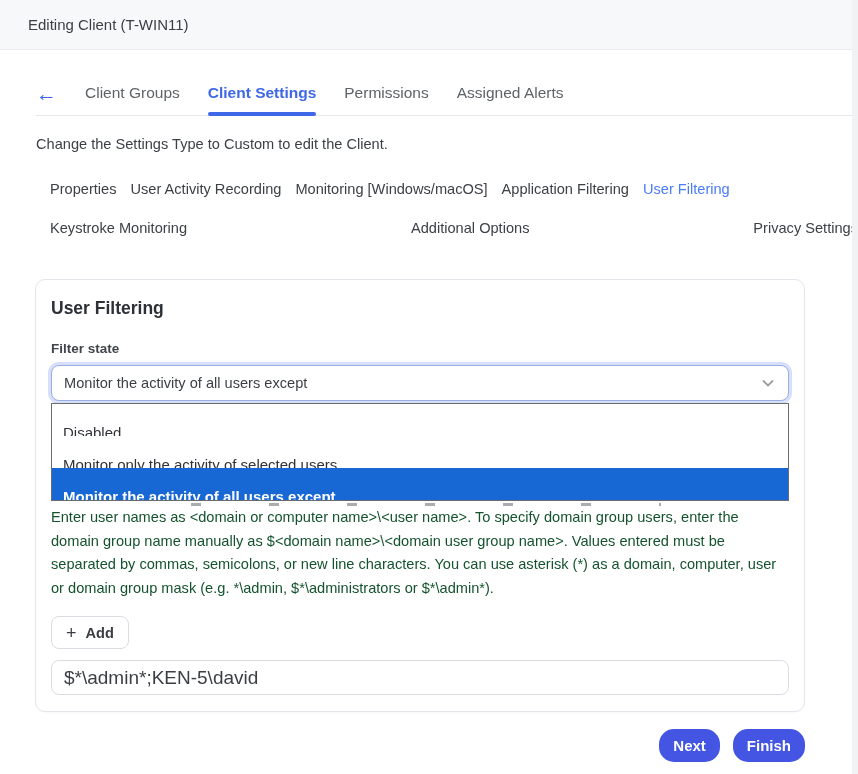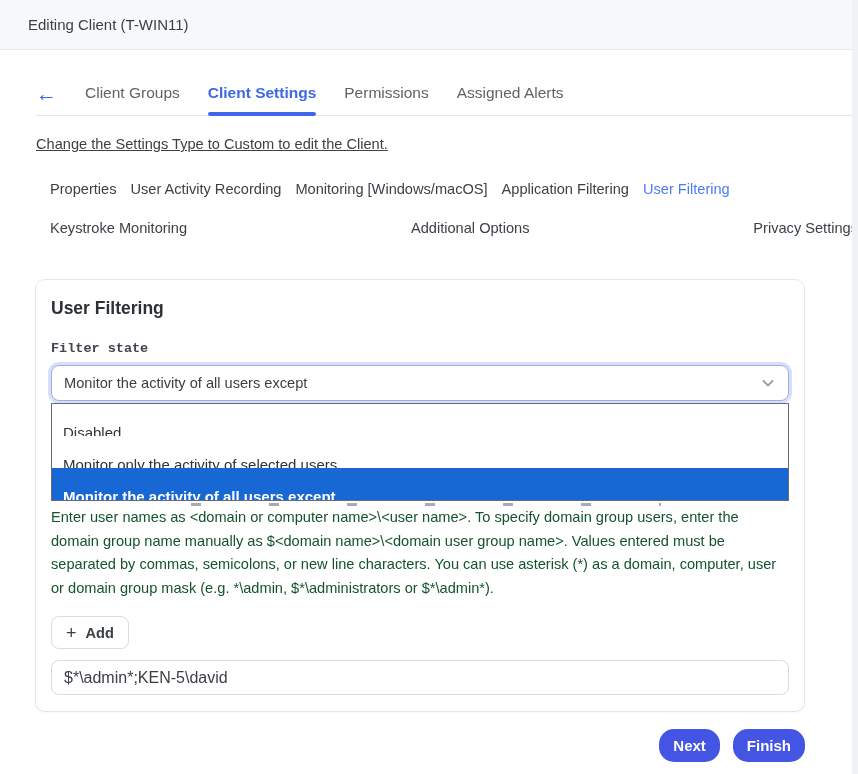--- a/index.html
+++ b/index.html
@@ -57,21 +57,20 @@
     left: 0; right: 0; bottom: -1px;
     height: 4px;
     border-radius: 4px;
     background: #3e68e8;
   }
   
   .notice {
     margin: 20px 12px 0 36px;
     font-size: 14.6px;
     color: #3d4147;
-    text-decoration: underline;
   }
   
   .subtabs {
     display: flex;
     gap: 14px;
     margin-left: 50px;
     font-size: 14.6px;
     color: #3d4147;
   }
   .subtabs.row1 { margin-top: 29px; }
@@ -91,21 +90,20 @@
   .card-title {
     font-size: 17.5px;
     font-weight: 700;
     color: #2c3137;
   }
   .field-label {
     margin-top: 22px;
     font-size: 13.5px;
     font-weight: 700;
     color: #41454c;
-    font-family: Liberation Mono, monospace;
   }
   
   .select-box {
     margin-top: 9px;
     height: 36px;
     display: flex;
     align-items: center;
     padding: 0 12px;
     border: 1px solid #9aaeea;
     border-radius: 8px;
@@ -173,21 +171,21 @@
   }
   .add-btn .plus { font-size: 18px; font-weight: 400; line-height: 18px; }
   .users-input {
     display: block;
     margin-top: 11px;
     width: 738px;
     height: 35px;
     border: 1px solid #d9dde2;
     border-radius: 8px;
     padding: 0 12px;
-    font-size: 16px;
+    font-size: 19px;
     color: #3b3f45;
     font-family: "Liberation Sans", sans-serif;
     outline: none;
     background: #fff;
   }
   
   .footer {
     width: 770px;
     margin: 17px 0 0 35px;
     display: flex;

